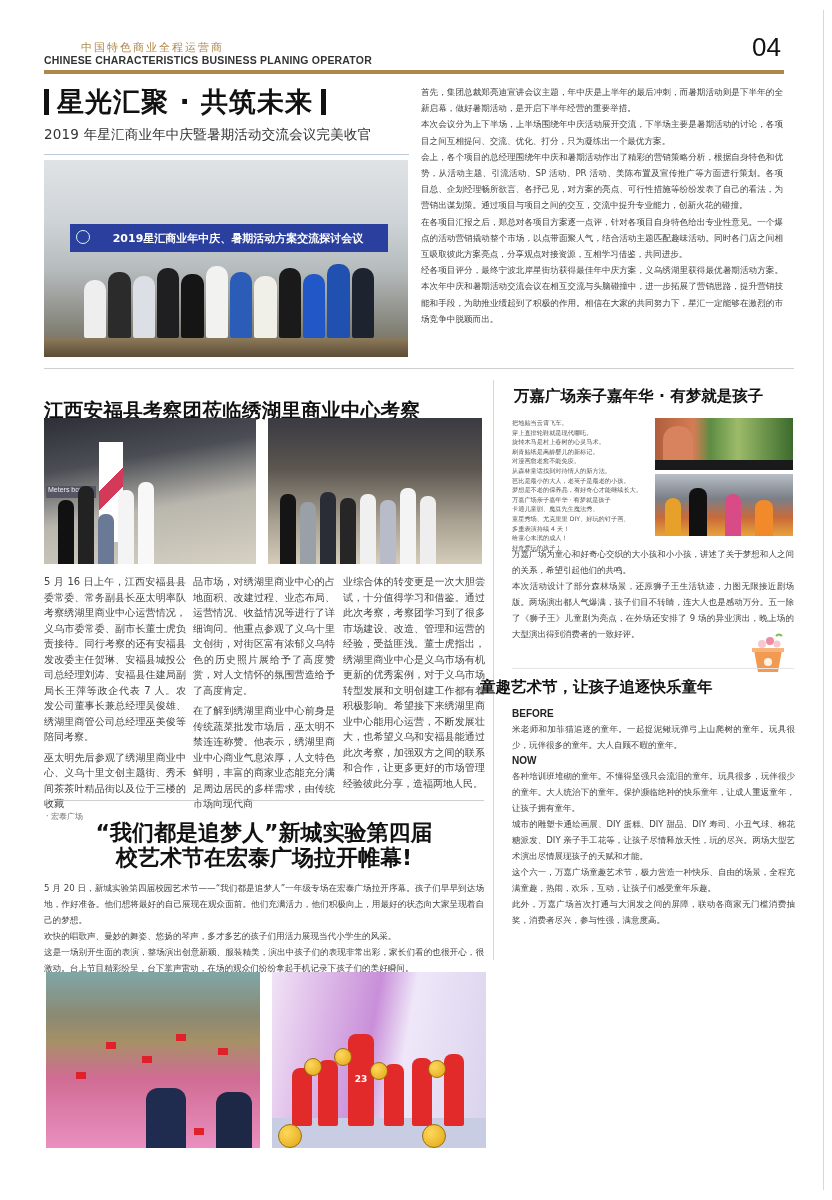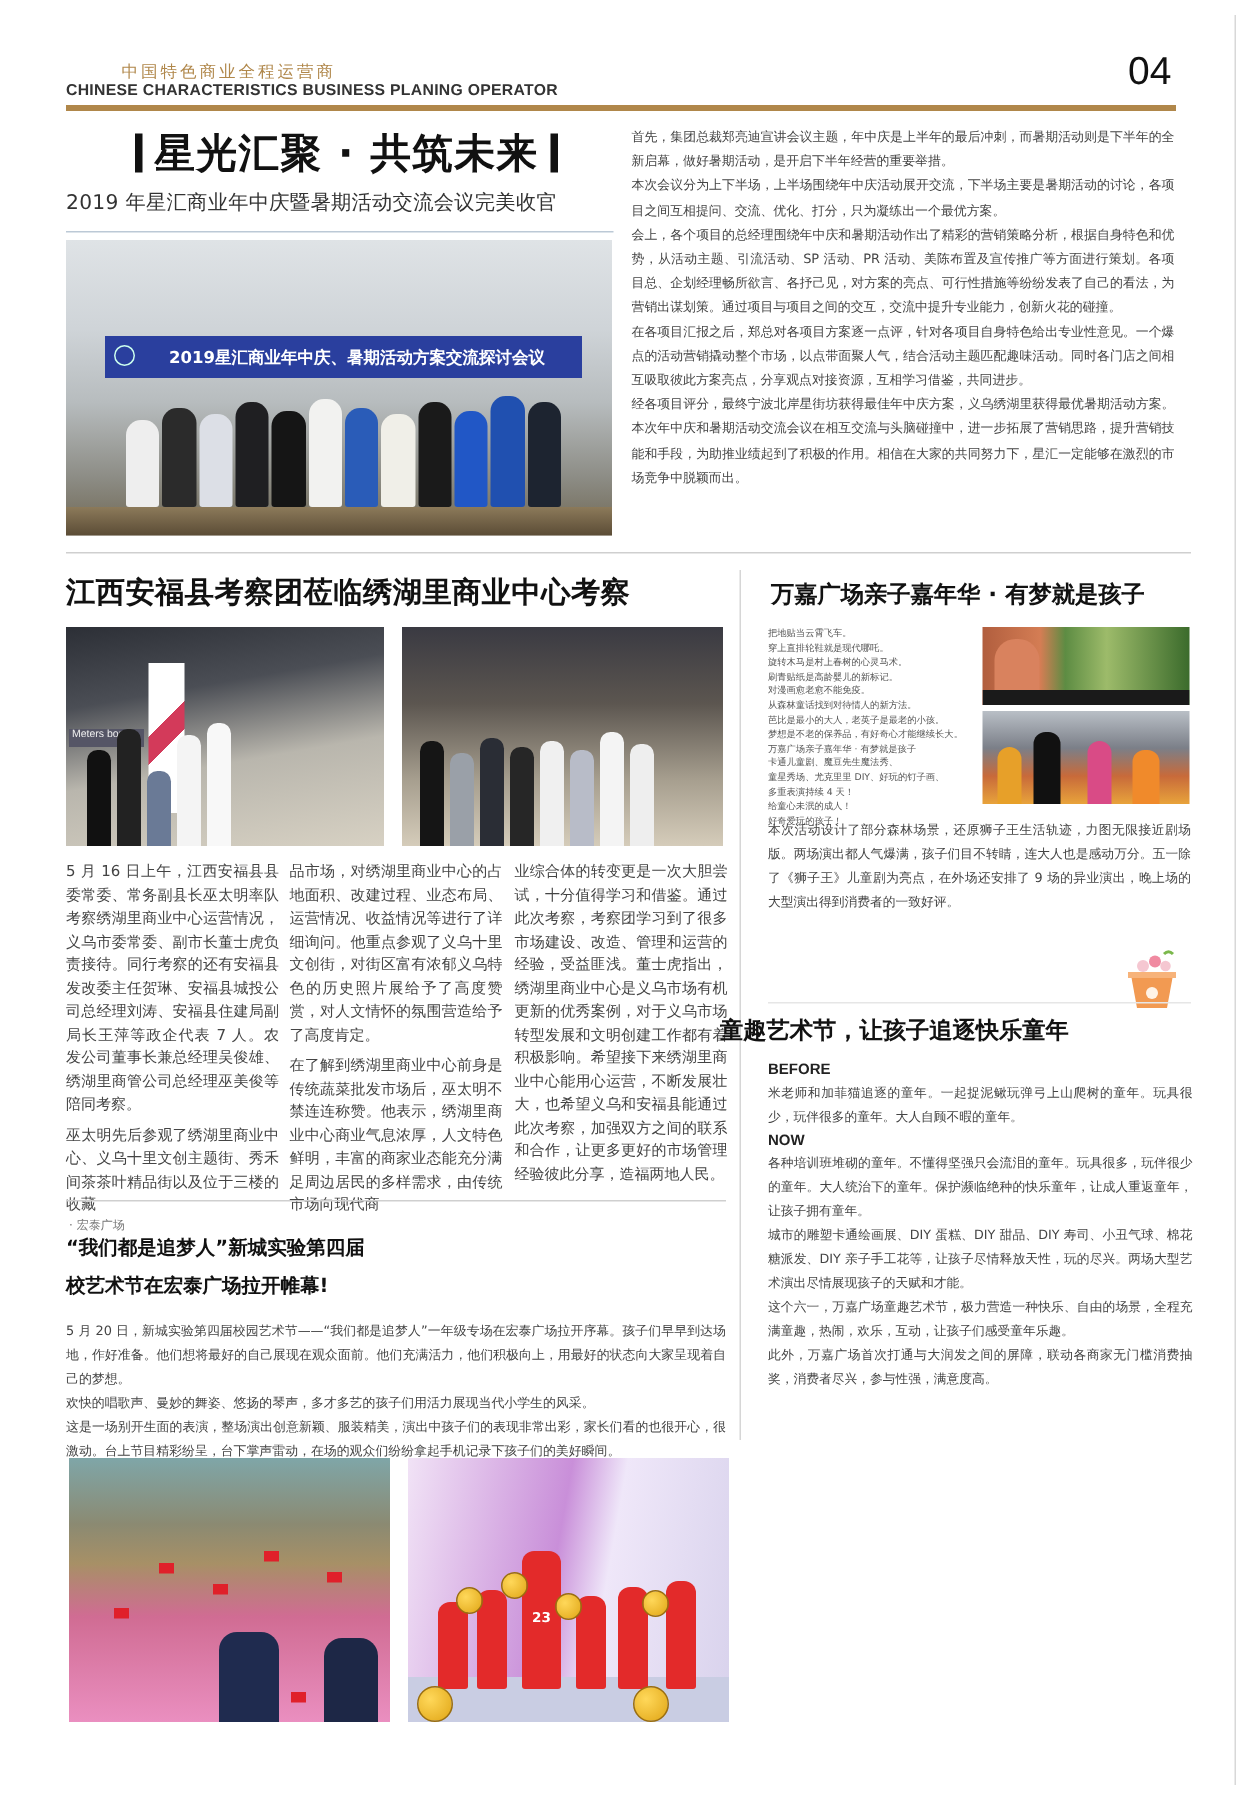--- a/index.html
+++ b/index.html
@@ -9,52 +9,52 @@
   .page { position: absolute; left: 0; top: 0; width: 832px; height: 1200px; }
   .right-edge { position: absolute; left: 823px; top: 10px; width: 1px; height: 1180px; background: #d8d8d8; }
 
   
   .hdr-cn { position: absolute; left: 44px; top: 40px; font-size: 11px; color: #b0874a; letter-spacing: 2px; margin-left: 37px; }
   .hdr-en { position: absolute; left: 44px; top: 54px; font-family: "Liberation Sans", sans-serif; font-weight: bold; font-size: 10.5px; color: #333; letter-spacing: 0.2px; }
   .hdr-num { position: absolute; left: 752px; top: 32px; font-family: "Liberation Sans", sans-serif; font-size: 26px; color: #111; }
   .hdr-rule { position: absolute; left: 44px; top: 70px; width: 740px; height: 4px; background: #b0874a; }
 
   
-  .a1-title { position: absolute; left: 44px; top: 84px; width: 370px; font-family: "DejaVu Sans", sans-serif; font-weight: bold; font-size: 27px; color: #111; letter-spacing: 1px; white-space: nowrap; display: flex; align-items: center; gap: 8px; margin-left: 46px; }
+  .a1-title { position: absolute; left: 44px; top: 84px; width: 370px; font-family: "DejaVu Sans", sans-serif; font-weight: bold; font-size: 27px; color: #111; letter-spacing: 1px; white-space: nowrap; display: flex; align-items: center; gap: 8px; }
   .bar { display: inline-block; width: 5px; height: 26px; background: #111; }
   .a1-sub { position: absolute; left: 44px; top: 126px; font-size: 13.5px; color: #333; letter-spacing: 0.2px; white-space: nowrap; }
   .a1-rule { position: absolute; left: 44px; top: 154px; width: 365px; height: 1px; background: #bcc9d6; }
   .a1-photo { position: absolute; left: 44px; top: 160px; width: 364px; height: 197px; overflow: hidden; background: linear-gradient(#dfe3e6 0%, #cfd4d8 30%, #b7bcbe 55%, #8d8d86 80%, #6f6652 100%); }
   .banner { position: absolute; left: 26px; top: 64px; width: 318px; height: 28px; background: #2a3f9e; color: #fff; font-weight: bold; font-size: 11px; display: flex; align-items: center; justify-content: center; padding-left: 18px; }
   .banner-logo { position: absolute; left: 6px; top: 6px; width: 14px; height: 14px; border: 1.5px solid #cfe; border-radius: 50%; }
   .people { position: absolute; left: 40px; top: 98px; width: 290px; height: 80px; display: flex; gap: 2px; align-items: flex-end; }
   .person { flex: 1; border-radius: 10px 10px 2px 2px; }
   .table-edge { position: absolute; left: 0; top: 178px; width: 364px; height: 19px; background: linear-gradient(#8c7a5a, #5b4c36); }
 
   .a1-body { position: absolute; left: 421px; top: 84px; width: 362px; font-size: 8.6px; line-height: 16.2px; color: #444; }
   .a1-body p { text-align: justify; }
 
   .sec-rule { position: absolute; height: 1px; background: #cfcfcf; }
 
   
-  .a2-title { position: absolute; left: 44px; top: 381px; font-weight: bold; font-size: 19.5px; color: #111; white-space: nowrap; letter-spacing: 0.3px; }
+  .a2-title { position: absolute; left: 44px; top: 397px; font-weight: bold; font-size: 19.5px; color: #111; white-space: nowrap; letter-spacing: 0.3px; }
   .vdiv { position: absolute; left: 493px; top: 380px; width: 1px; height: 580px; background: #d6d6d6; }
   .a2-photo1 { position: absolute; left: 44px; top: 418px; width: 212px; height: 146px; overflow: hidden; background: linear-gradient(170deg, #2c2f36 0%, #4b4e55 30%, #b9b6ad 60%, #d7d1c3 100%); }
   .a2-photo2 { position: absolute; left: 268px; top: 418px; width: 214px; height: 146px; overflow: hidden; background: linear-gradient(180deg, #3a3a42 0%, #5c5650 35%, #a79f8f 70%, #d5ccba 100%); }
   .mall-sign { position: absolute; left: 2px; top: 68px; width: 50px; height: 12px; background: #556; color: #eee; font-size: 7px; padding-left: 2px; font-family: "Liberation Sans", sans-serif; }
   .pillar { position: absolute; left: 55px; top: 24px; width: 24px; height: 100px; background: linear-gradient(135deg, #fff 0%, #fff 40%, #d33a5a 40%, #d33a5a 55%, #fff 55%); }
   .figs { position: absolute; bottom: 0; display: flex; gap: 4px; align-items: flex-end; }
   .fig { width: 16px; border-radius: 7px 7px 0 0; }
 
   .a2-col { position: absolute; top: 574px; width: 142px; font-size: 10px; line-height: 15.5px; color: #444; text-align: justify; }
   .a2-col p { margin-bottom: 5px; }
 
   
   .a3-tag { position: absolute; left: 46px; top: 811px; font-size: 8px; color: #777; }
-  .a3-title { position: absolute; left: 44px; top: 820px; width: 440px; font-weight: bold; font-size: 13px; line-height: 25px; color: #111; }
+  .a3-title { position: absolute; left: 44px; top: 820px; width: 440px; text-align: center; font-weight: bold; font-size: 22px; line-height: 25px; color: #111; }
   .a3-body { position: absolute; left: 44px; top: 880px; width: 440px; font-size: 8.6px; line-height: 16px; color: #444; text-align: justify; }
   .a3-photo1 { position: absolute; left: 46px; top: 972px; width: 214px; height: 176px; overflow: hidden; background: linear-gradient(180deg, #7fa6a8 0%, #8b8a72 25%, #a79066 40%, #d06c93 60%, #ea8fc0 100%); }
   .a3-photo2 { position: absolute; left: 272px; top: 972px; width: 214px; height: 176px; overflow: hidden; background: linear-gradient(100deg, #f1e3f6 0%, #c98fd9 45%, #efe7f9 60%, #d8d2ec 100%); }
   .flag { position: absolute; width: 10px; height: 7px; background: #e0202a; }
   .kid { position: absolute; bottom: 22px; width: 20px; height: 58px; background: #e32a2a; border-radius: 8px 8px 2px 2px; }
   .ball { position: absolute; width: 18px; height: 18px; border-radius: 50%; background: radial-gradient(circle at 35% 35%, #ffd85a, #e0a515); border: 1px solid #9a6e10; }
   .stage-floor { position: absolute; left: 0; bottom: 0; width: 100%; height: 30px; background: #c9cde3; }
 
   
   .a4-title { position: absolute; left: 514px; top: 386px; font-weight: bold; font-size: 15.5px; color: #111; white-space: nowrap; }
@@ -222,20 +222,21 @@
     <div style="position:absolute;left:8px;top:8px;width:30px;height:36px;background:#d9825e;border-radius:14px 14px 0 0;"></div>
     <div style="position:absolute;left:0;bottom:0;width:100%;height:10px;background:#1a1a1a;"></div>
   </div>
   <div class="a4-photo2">
     <div style="position:absolute;left:34px;top:14px;width:18px;height:48px;background:#111;border-radius:8px 8px 0 0;"></div>
     <div style="position:absolute;left:10px;top:24px;width:16px;height:38px;background:#e7a029;border-radius:8px 8px 0 0;"></div>
     <div style="position:absolute;left:70px;top:20px;width:16px;height:42px;background:#d94b86;border-radius:8px 8px 0 0;"></div>
     <div style="position:absolute;left:100px;top:26px;width:18px;height:36px;background:#f08a2b;border-radius:8px 8px 0 0;"></div>
   </div>
   <div class="a4-body">
+    <p>万嘉广场为童心和好奇心交织的大小孩和小小孩，讲述了关于梦想和人之间的关系，希望引起他们的共鸣。</p>
     <p>本次活动设计了部分森林场景，还原狮子王生活轨迹，力图无限接近剧场版。两场演出都人气爆满，孩子们目不转睛，连大人也是感动万分。五一除了《狮子王》儿童剧为亮点，在外场还安排了 9 场的异业演出，晚上场的大型演出得到消费者的一致好评。</p>
   </div>
   <svg class="gift-deco" viewBox="0 0 40 42">
     <path d="M6 18 L34 18 L30 40 L10 40 Z" fill="#f29a52"></path>
     <path d="M4 16 L36 16 L36 20 L4 20 Z" fill="#f7b37a"></path>
     <circle cx="14" cy="12" r="4" fill="#f5c7d1"></circle>
     <circle cx="22" cy="9" r="4" fill="#f08aa1"></circle>
     <circle cx="29" cy="12" r="3.5" fill="#f5c7d1"></circle>
     <path d="M28 4 Q31 1 34 4" stroke="#7bb84c" stroke-width="2" fill="none"></path>
     <circle cx="20" cy="30" r="4" fill="#fff3e6"></circle>

